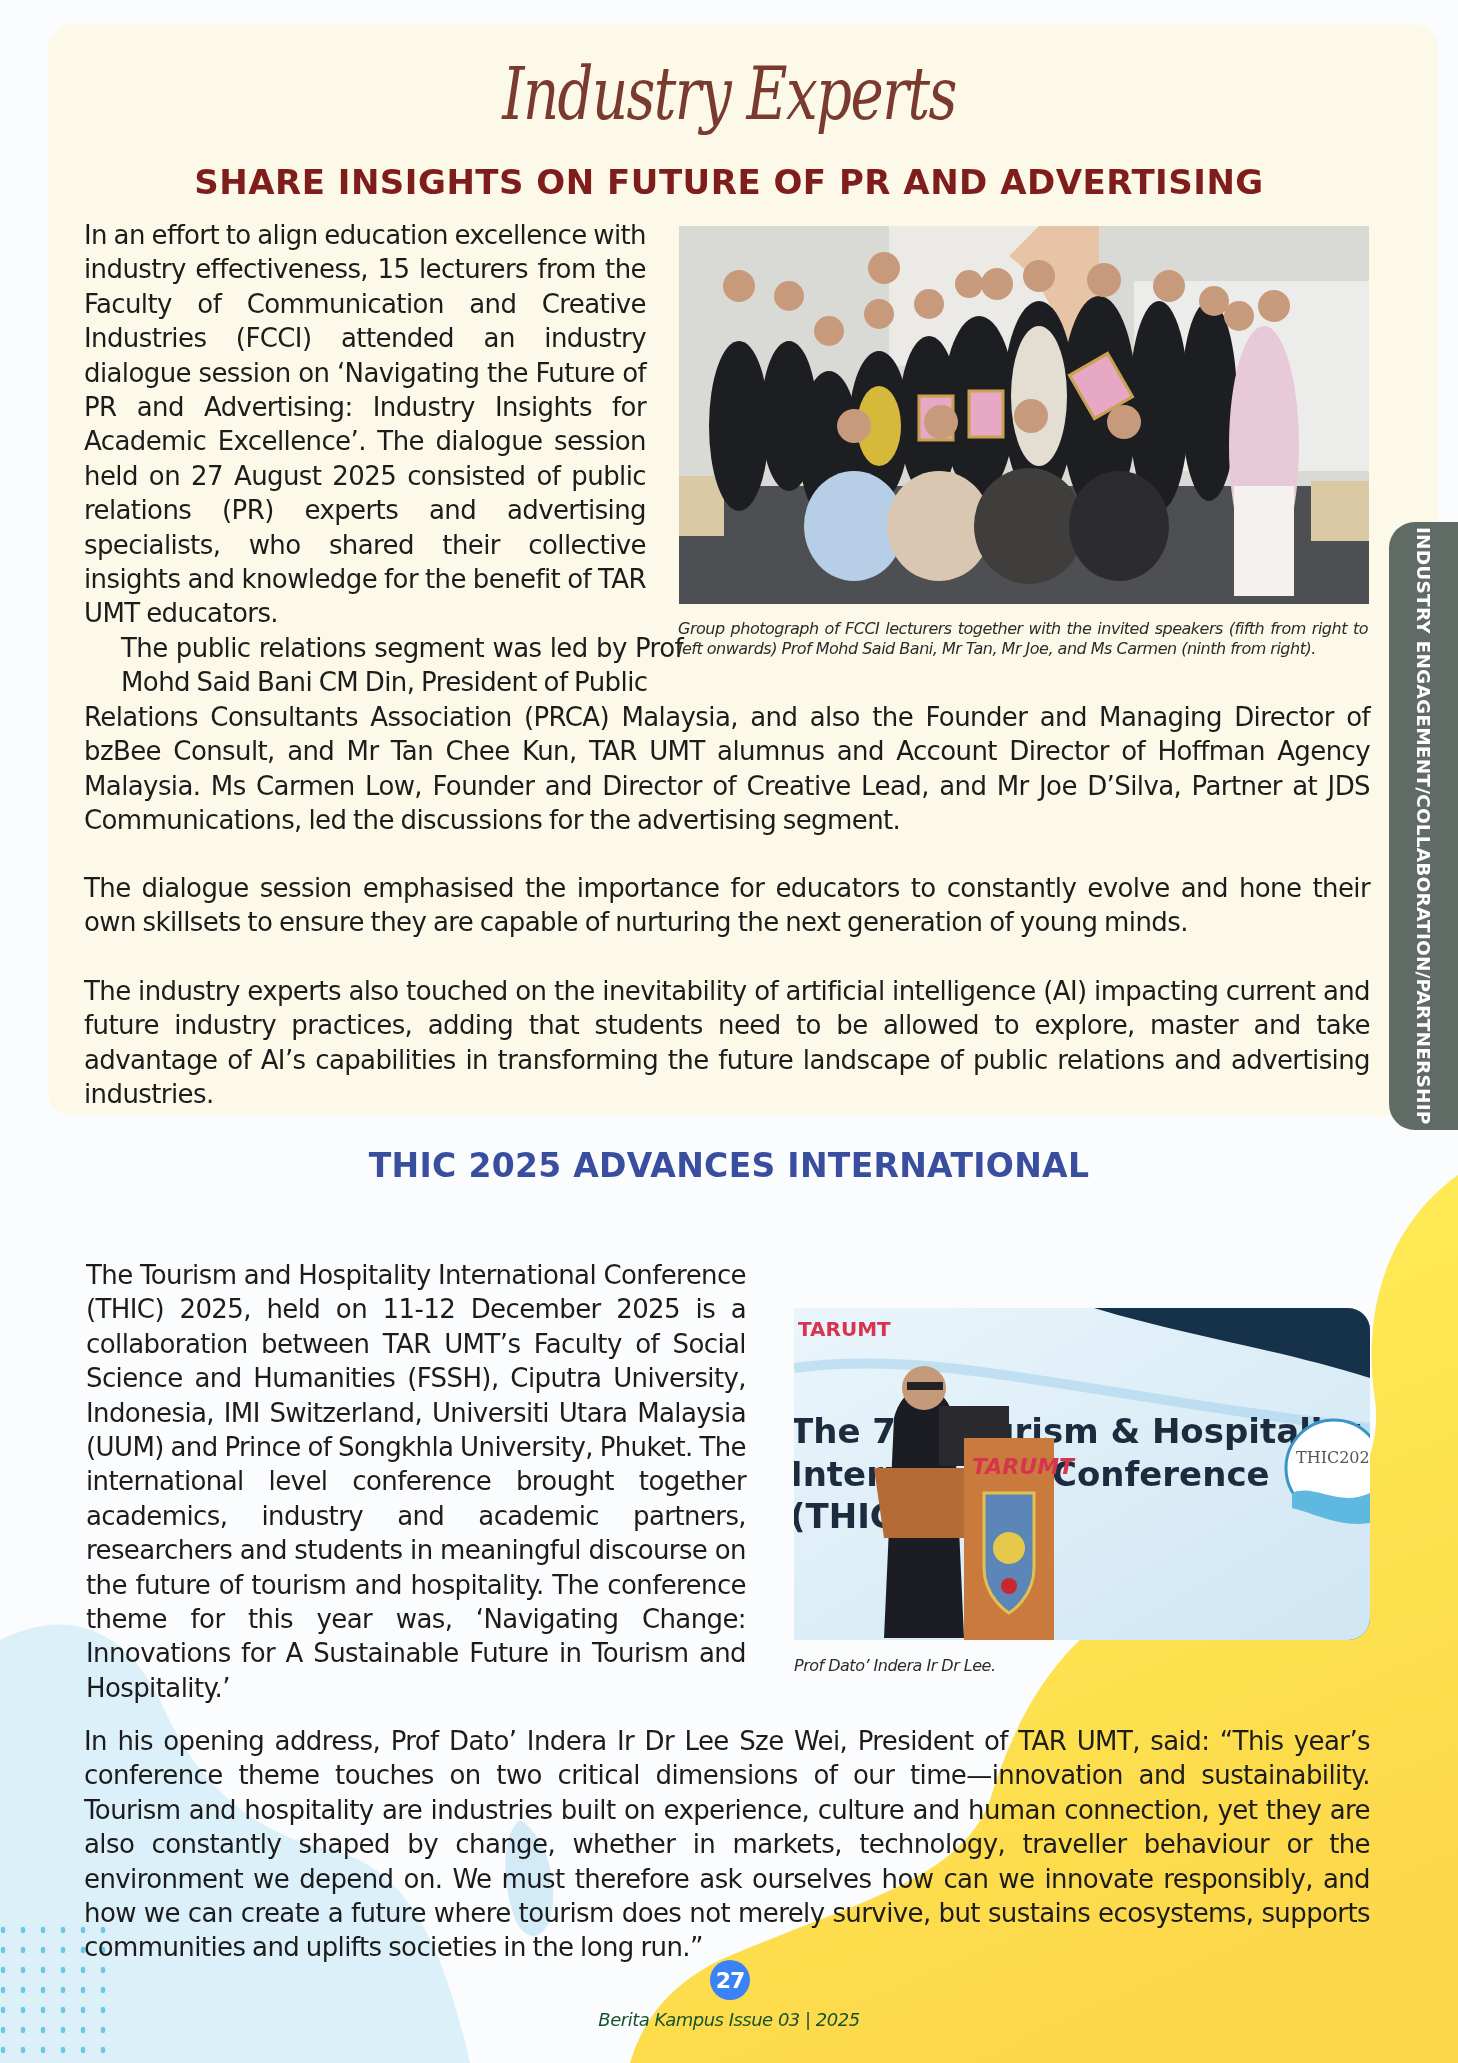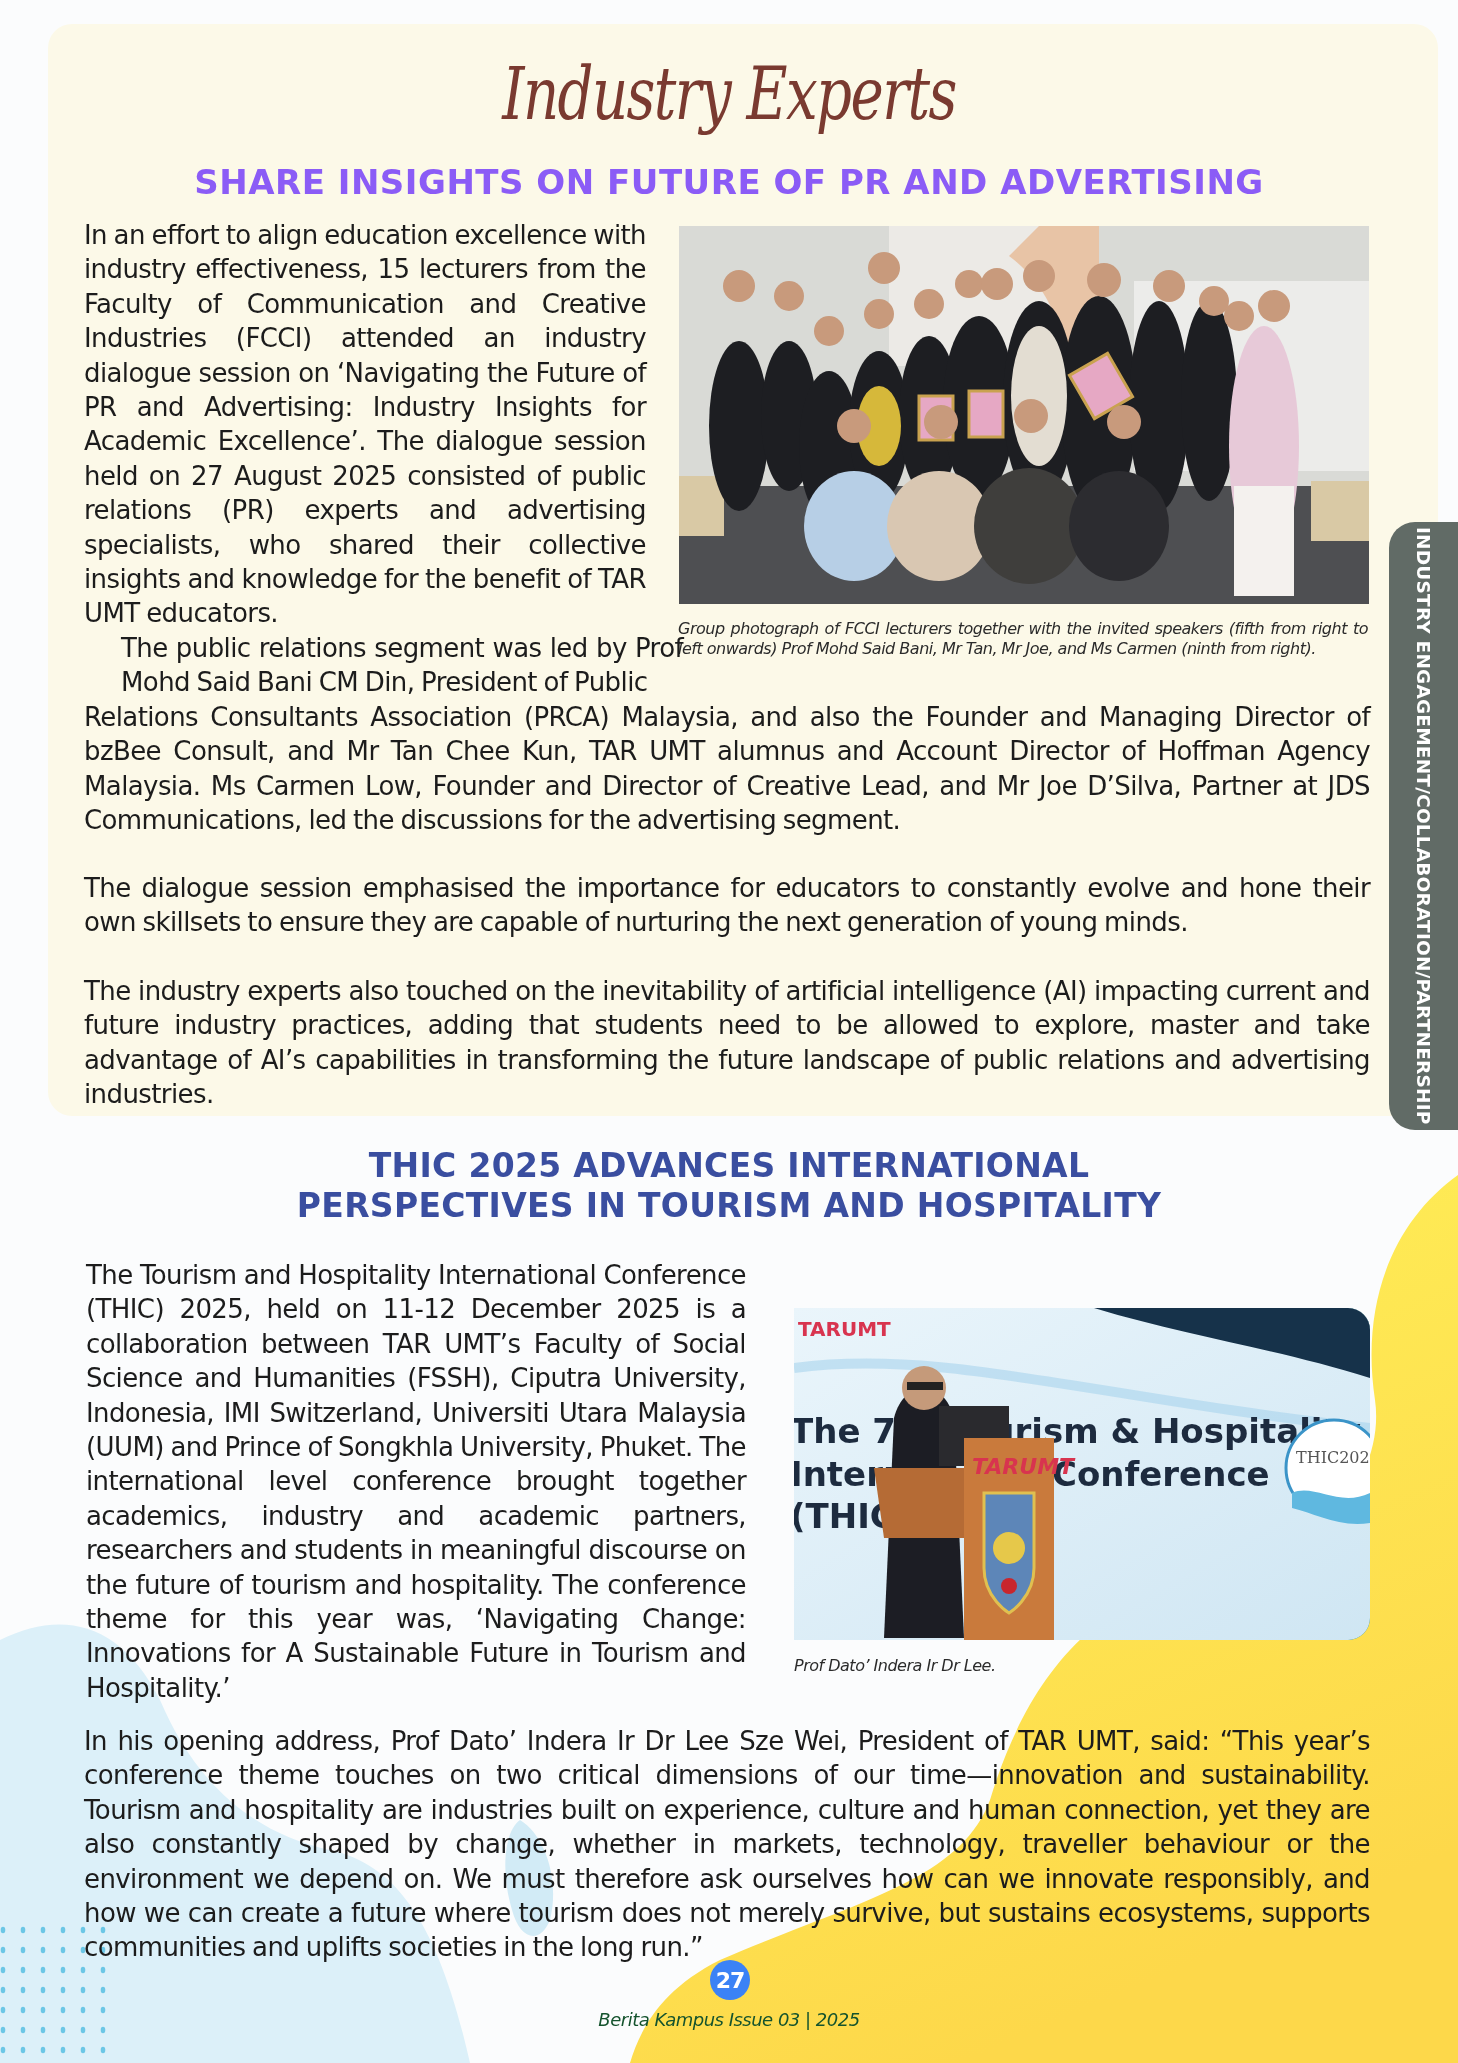--- a/index.html
+++ b/index.html
@@ -20,21 +20,21 @@
   }
   .script-title {
     position: absolute; left: 0; width: 1458px; top: 52px; text-align: center;
     font-family: "DejaVu Serif", serif; font-style: italic; font-size: 72px;
     color: #7a3a30; letter-spacing: -2px; font-weight: normal; z-index: 3;
     transform: scaleX(0.78); transform-origin: 729px 0;
   }
   .sec1-heading {
     position: absolute; left: 0; width: 1458px; top: 162px; text-align: center;
     font-family: "DejaVu Sans", sans-serif; font-weight: bold; font-size: 34px;
-    color: #8b5cf6; letter-spacing: 0.5px; z-index: 2;
+    color: #7f1d1d; letter-spacing: 0.5px; z-index: 2;
   }
   .body-text {
     font-size: 26px; line-height: 34.4px; text-align: justify; color: #1c1c1c;
     position: absolute; z-index: 2; font-family: "DejaVu Sans", sans-serif;
     letter-spacing: -0.6px; word-spacing: -1px;
   }
   .sec1-p1 { left: 84px; top: 218px; width: 562px; }
   .photo1 {
     position: absolute; left: 679px; top: 226px; width: 690px; height: 378px; z-index: 2;
     overflow: hidden; background: #6b6d6c;
@@ -175,21 +175,20 @@
 <p class="body-text sec1-p2b">Relations Consultants Association (PRCA) Malaysia, and also the Founder and Managing Director of bzBee Consult, and Mr Tan Chee Kun, TAR UMT alumnus and Account Director of Hoffman Agency Malaysia. Ms Carmen Low, Founder and Director of Creative Lead, and Mr Joe D’Silva, Partner at JDS Communications, led the discussions for the advertising segment.</p>
 <p class="body-text sec1-p3">The dialogue session emphasised the importance for educators to constantly evolve and hone their own skillsets to ensure they are capable of nurturing the next generation of young minds.</p>
 <p class="body-text sec1-p4">The industry experts also touched on the inevitability of artificial intelligence (AI) impacting current and future industry practices, adding that students need to be allowed to explore, master and take advantage of AI’s capabilities in transforming the future landscape of public relations and advertising industries.</p>
 
 <div class="side-tab">
   <span>INDUSTRY ENGAGEMENT/COLLABORATION/PARTNERSHIP</span>
 </div>
 
 <h2 class="sec2-heading">
   <div>THIC 2025 ADVANCES INTERNATIONAL</div>
-  <div>PERSPECTIVES IN TOURISM AND HOSPITALITY</div>
 </h2>
 
 <p class="body-text sec2-p1">The Tourism and Hospitality International Conference (THIC) 2025, held on 11-12 December 2025 is a collaboration between TAR UMT’s Faculty of Social Science and Humanities (FSSH), Ciputra University, Indonesia, IMI Switzerland, Universiti Utara Malaysia (UUM) and Prince of Songkhla University, Phuket. The international level conference brought together academics, industry and academic partners, researchers and students in meaningful discourse on the future of tourism and hospitality. The conference theme for this year was, ‘Navigating Change: Innovations for A Sustainable Future in Tourism and Hospitality.’</p>
 
 <div class="photo2">
   <svg width="576" height="332" viewBox="0 0 576 332">
     <defs>
       <linearGradient id="scr" x1="0" y1="0" x2="1" y2="1">
         <stop offset="0" stop-color="#eaf5fb"></stop>
           <stop offset="1" stop-color="#cfe6f3"></stop>

